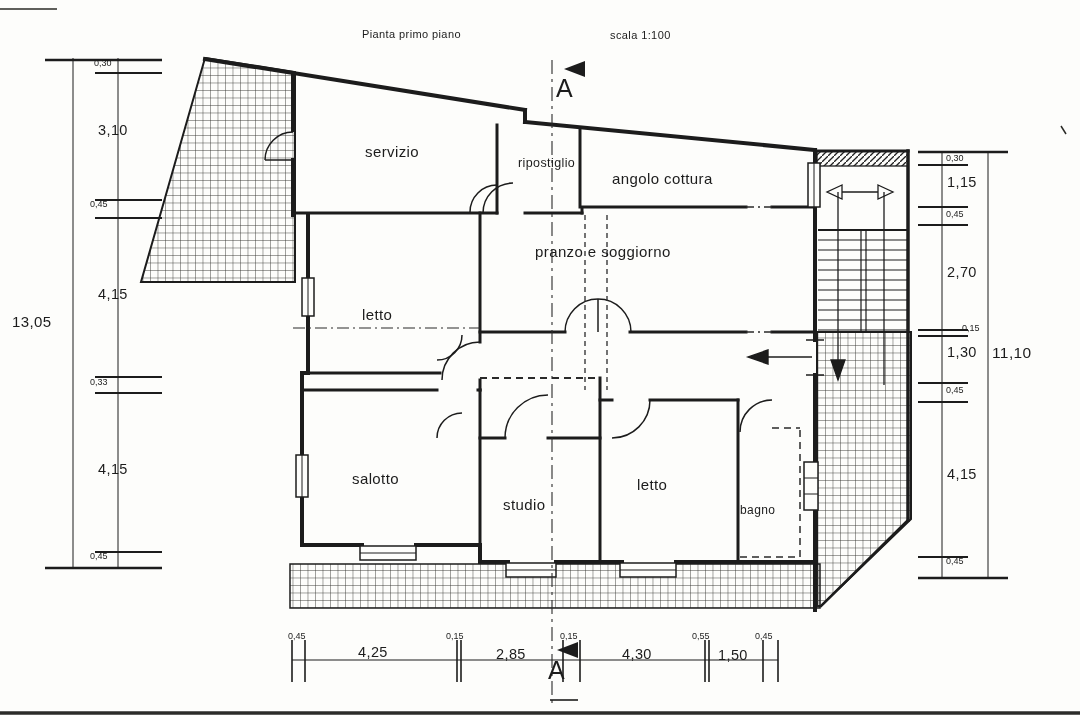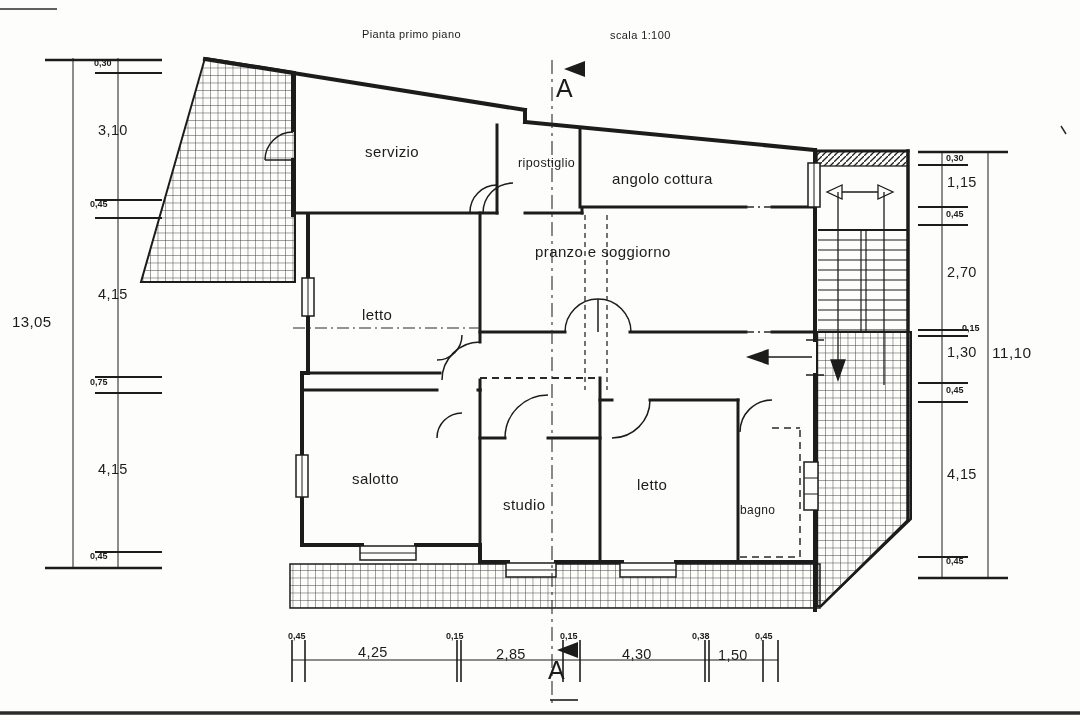--- a/index.html
+++ b/index.html
@@ -4,21 +4,21 @@
 <style>
   html,body{margin:0;padding:0;background:#e8e8e4;}
   #canvas{
     position:relative;width:1080px;height:720px;background:#fdfdfb;
     overflow:hidden;font-family:"Liberation Sans",sans-serif;color:#1b1b1b;
   }
   #plan-svg{position:absolute;left:0;top:0;}
   .lbl{position:absolute;white-space:nowrap;color:#1c1c1c;letter-spacing:.4px;}
   .room{font-size:15px;}
   .dim{font-size:14.5px;text-align:right;}
-  .dim-s{font-size:9px;letter-spacing:0;font-weight:bold;}
+  .dim-s{font-size:9px;letter-spacing:0;}
   .title{font-size:11px;}
   .sec{font-size:25px;}
 </style>
 </head>
 <body>
 
 <div id="canvas">
 
 <svg id="plan-svg" width="1080" height="720" viewBox="0 0 1080 720">
   <defs>
@@ -228,21 +228,21 @@
   <div class="lbl room" style="left:362px;top:306px">letto</div>
   <div class="lbl room" style="left:352px;top:470px">salotto</div>
   <div class="lbl room" style="left:503px;top:496px">studio</div>
   <div class="lbl room" style="left:637px;top:476px">letto</div>
   <div class="lbl room" style="left:740px;top:503px;font-size:12px">bagno</div>
 
   <div class="lbl dim-s" style="left:94px;top:58px">0,30</div>
   <div class="lbl dim" style="left:98px;top:122px">3,10</div>
   <div class="lbl dim-s" style="left:90px;top:199px">0,45</div>
   <div class="lbl dim" style="left:98px;top:286px">4,15</div>
-  <div class="lbl dim-s" style="left:90px;top:377px">0,75</div>
+  <div class="lbl dim-s" style="left:90px;top:377px">0,33</div>
   <div class="lbl dim" style="left:98px;top:461px">4,15</div>
   <div class="lbl dim-s" style="left:90px;top:551px">0,45</div>
   <div class="lbl" style="left:12px;top:313px;font-size:15px">13,05</div>
 
   <div class="lbl dim-s" style="left:946px;top:153px">0,30</div>
   <div class="lbl dim" style="left:947px;top:174px">1,15</div>
   <div class="lbl dim-s" style="left:946px;top:209px">0,45</div>
   <div class="lbl dim" style="left:947px;top:264px">2,70</div>
   <div class="lbl dim-s" style="left:962px;top:323px">0,15</div>
   <div class="lbl dim" style="left:947px;top:344px">1,30</div>
@@ -250,17 +250,17 @@
   <div class="lbl dim" style="left:947px;top:466px">4,15</div>
   <div class="lbl dim-s" style="left:946px;top:556px">0,45</div>
   <div class="lbl" style="left:992px;top:344px;font-size:15.5px">11,10</div>
 
   <div class="lbl dim-s" style="left:288px;top:631px">0,45</div>
   <div class="lbl dim" style="left:358px;top:644px">4,25</div>
   <div class="lbl dim-s" style="left:446px;top:631px">0,15</div>
   <div class="lbl dim" style="left:496px;top:646px">2,85</div>
   <div class="lbl dim-s" style="left:560px;top:631px">0,15</div>
   <div class="lbl dim" style="left:622px;top:646px">4,30</div>
-  <div class="lbl dim-s" style="left:692px;top:631px">0,38</div>
+  <div class="lbl dim-s" style="left:692px;top:631px">0,55</div>
   <div class="lbl dim" style="left:718px;top:647px">1,50</div>
   <div class="lbl dim-s" style="left:755px;top:631px">0,45</div>
 
 </div>
 
 </body></html>

